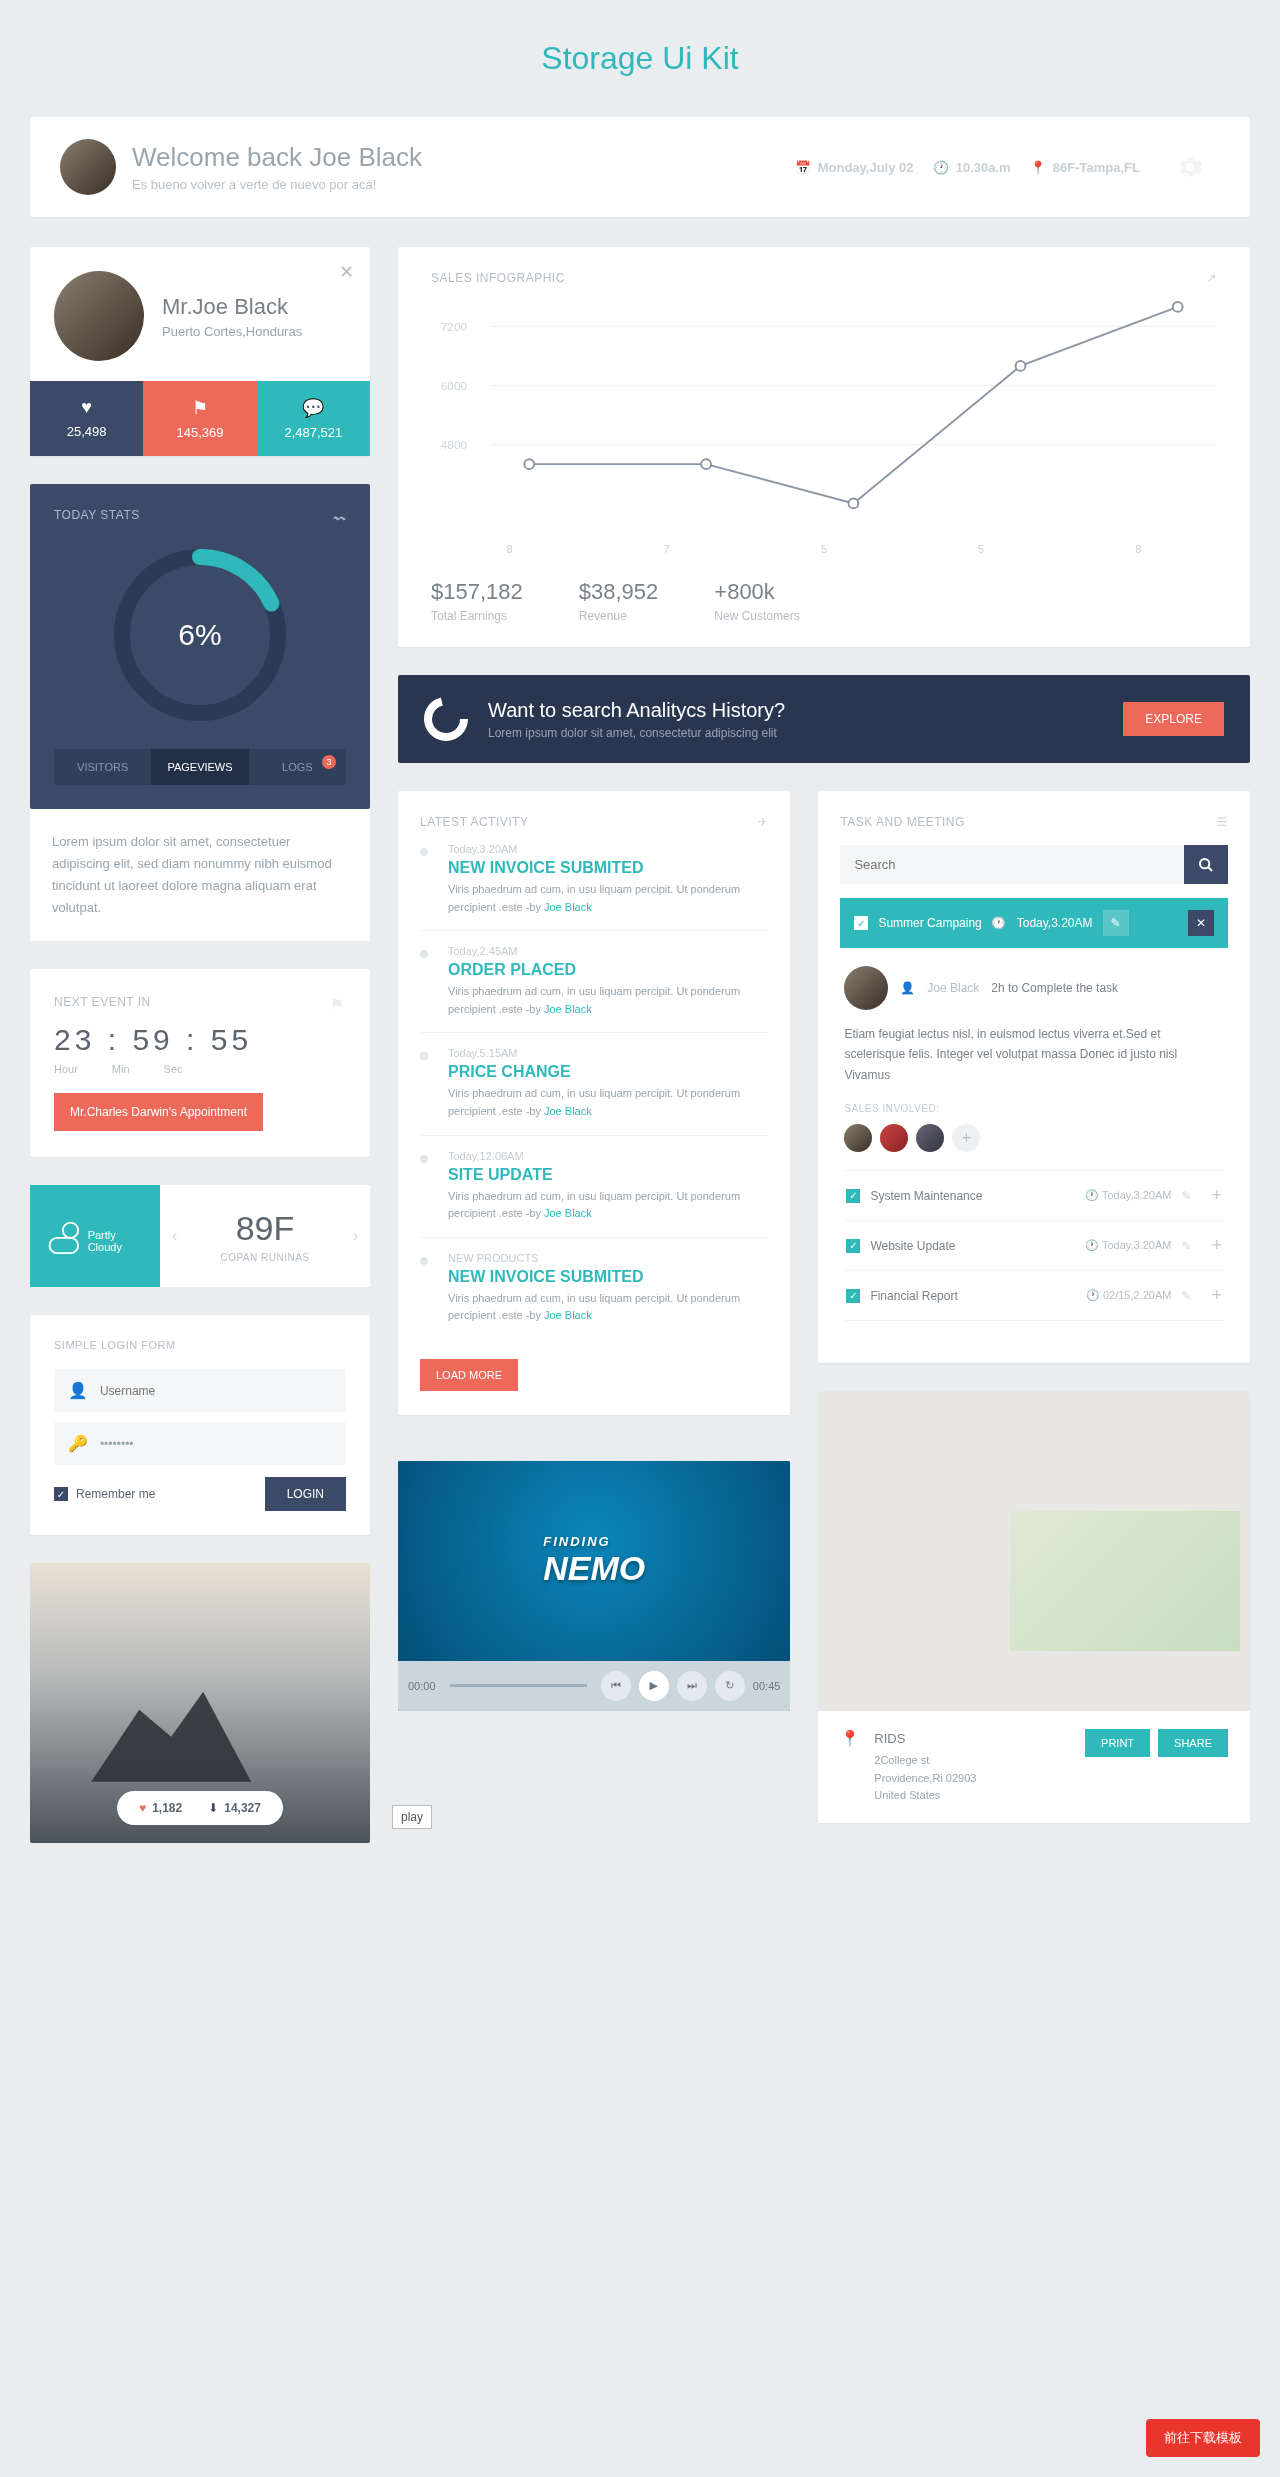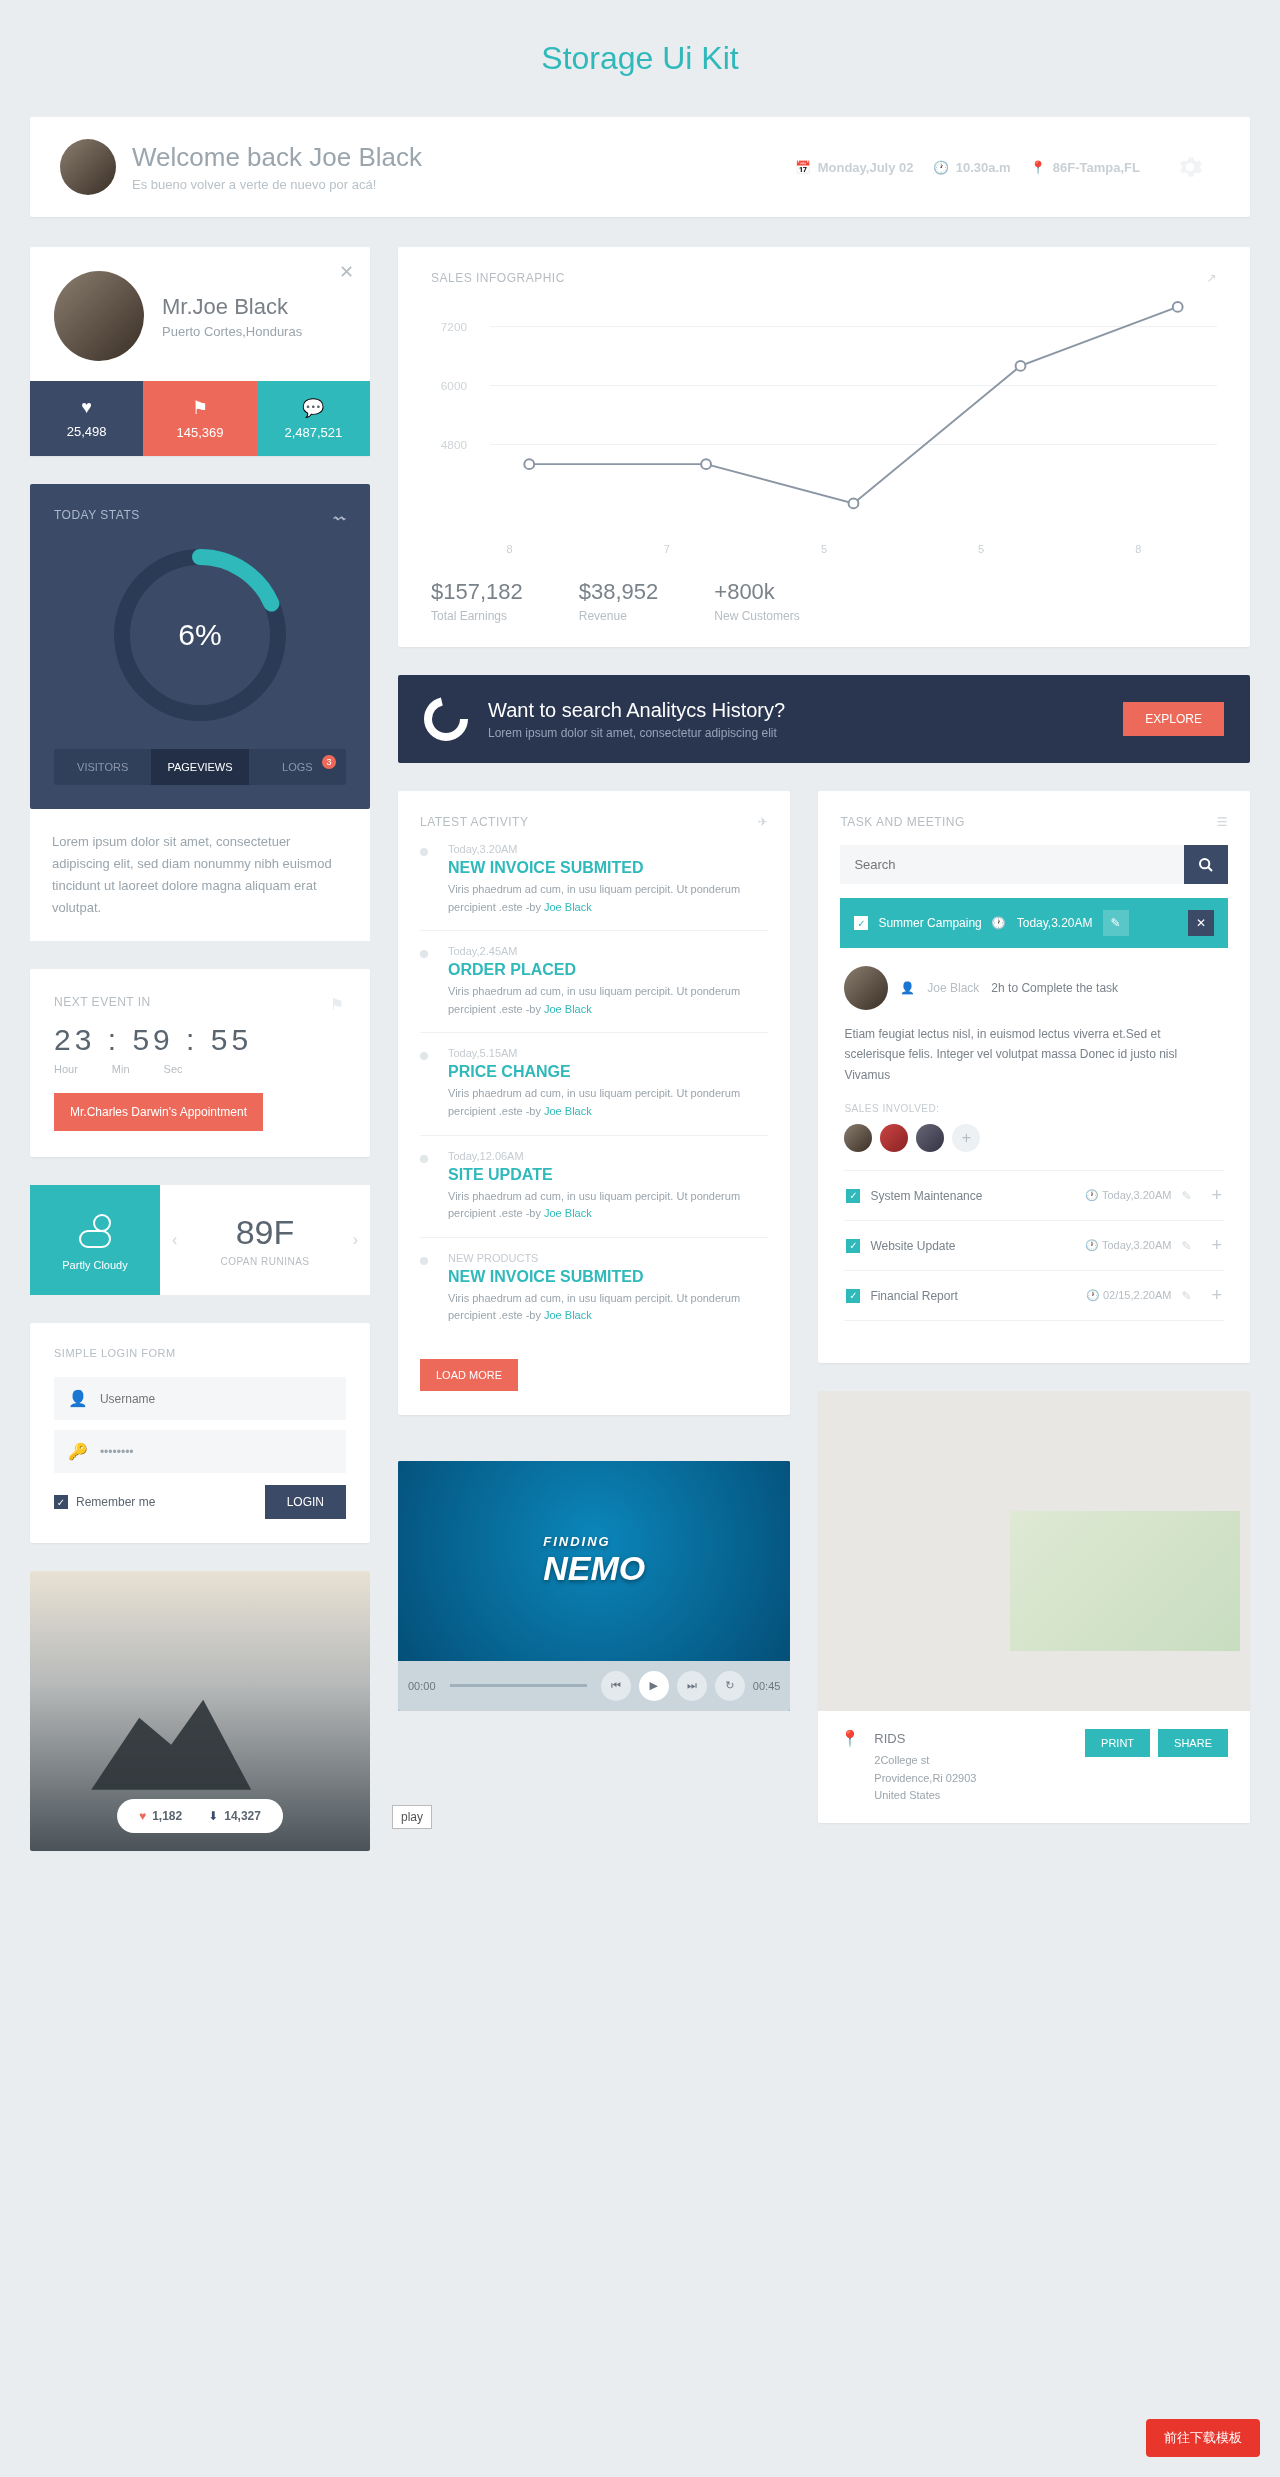--- a/index.html
+++ b/index.html
@@ -43,21 +43,21 @@
 .tab .badge{position:absolute;top:6px;right:10px;background:#ed6a5a;color:#fff;width:14px;height:14px;border-radius:50%;font-size:9px;display:flex;align-items:center;justify-content:center}
 .tab-body{background:#fff;padding:22px;color:#9aa5ad;font-size:13px;line-height:1.7}
 
 .countdown{padding:26px 24px;position:relative}
 .countdown .lbl{color:#b6bdc3;font-size:12px;letter-spacing:.5px}
 .countdown .time{font-size:30px;color:#5b6570;letter-spacing:4px;margin-top:14px}
 .countdown .units{display:flex;gap:34px;color:#b6bdc3;font-size:11px;margin-top:6px}
 .event-btn{background:#ed6a5a;color:#fff;font-size:12px;padding:12px 16px;display:inline-block;margin-top:18px;cursor:pointer}
 
 .weather{display:grid;grid-template-columns:130px 1fr}
-.weather .left{background:#30b9bb;color:#fff;display:flex;flex-direction:column;align-items:center;justify-content:flex-end;padding:24px 10px}
+.weather .left{background:#30b9bb;color:#fff;display:flex;flex-direction:row;align-items:center;justify-content:flex-end;padding:24px 10px}
 .weather .left .desc{font-size:11px;margin-top:10px}
 .weather .right{background:#fff;display:flex;align-items:center;justify-content:center;flex-direction:column;gap:4px;color:#5b6570;padding:24px;position:relative}
 .weather .temp{font-size:34px;font-weight:300}
 .weather .city{font-size:10px;color:#b6bdc3;letter-spacing:.5px}
 .chev{position:absolute;top:50%;transform:translateY(-50%);color:#d0d6da;cursor:pointer;font-size:16px}
 
 .login{padding:24px}
 .login .lbl{color:#b6bdc3;font-size:11px;letter-spacing:.5px;margin-bottom:18px}
 .login .field{display:flex;align-items:center;gap:12px;background:#f4f6f7;padding:12px 14px;margin-bottom:10px}
 .login .field input{border:0;background:transparent;outline:0;color:#9aa5ad;font-size:12px;flex:1}

